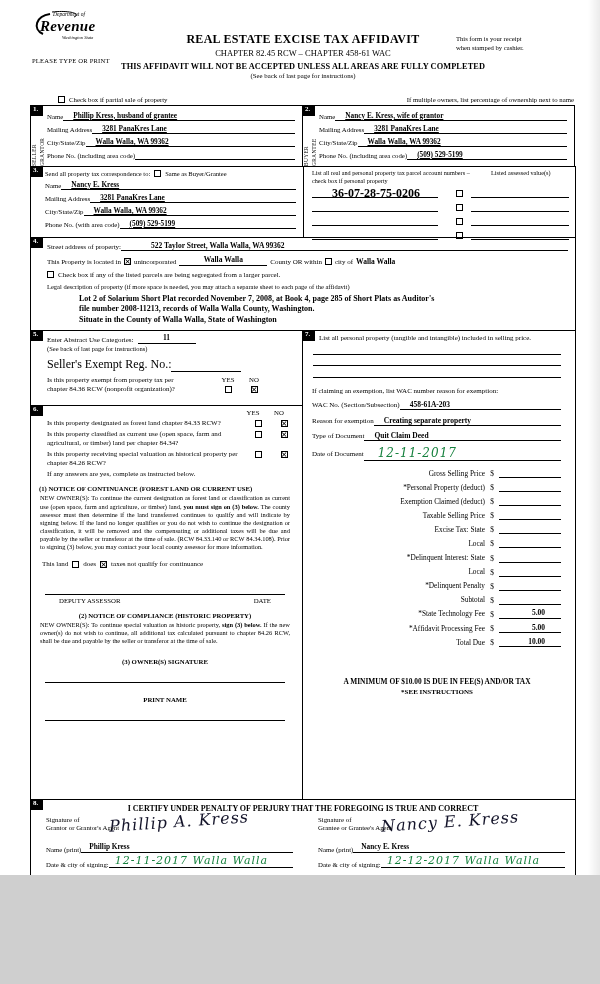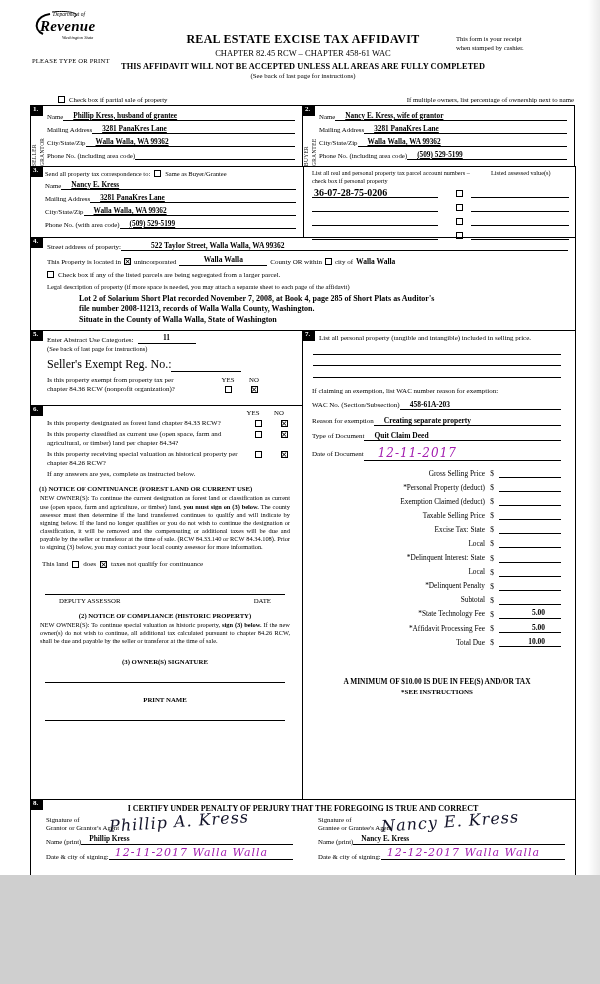--- a/index.html
+++ b/index.html
@@ -47,22 +47,22 @@
 
   
   .box3 { border:1px solid #000; margin-top:-1px; height:72px; display:flex; position:relative; }
   .b3left { width:272px; padding:2px 7px 2px 14px; }
   .b3r0 { display:flex; align-items:center; gap:4px; font-size:6.5px; margin-top:1px; flex-wrap:nowrap; white-space:nowrap; }
   .b3right { flex:1; border-left:1px solid #000; padding:2px 6px 2px 8px; }
   .b3hdr { display:flex; }
   .phdr { width:158px; font-size:6.2px; line-height:7.6px; }
   .ahdr { margin-left:auto; width:78px; font-size:6.2px; line-height:7.6px; }
   .prl { display:flex; align-items:flex-end; margin-top:4.4px; }
-  .pnum { width:126px; border-bottom:1px solid #000; font-weight:bold; font-size:10px; line-height:8.5px;
-          min-height:9.5px; padding-left:2px; }
+  .pnum { width:126px; border-bottom:1px solid #000; font-weight:bold; font-size:12px; line-height:8.5px;
+          min-height:9.5px; padding-left:2px;text-align:center; }
   .prl .cb { margin:0 8px 1px 18px; }
   .aline { flex:1; border-bottom:1px solid #000; min-height:9.5px; font-size:7.3px; }
 
   
   .box4 { border:1px solid #000; margin-top:-1px; height:94px; padding:3px 7px 2px 2px; position:relative; }
   .b4r1 { display:flex; align-items:flex-end; padding-left:14px; }
   .b4r1 .lbl { font-size:7px; white-space:nowrap; }
   .b4r1 .val { flex:1; border-bottom:1px solid #000; font-weight:bold; font-size:7.5px; padding-left:30px; line-height:9px; }
   .b4r2 { display:flex; align-items:flex-end; font-size:7px; margin-top:5px; padding-left:14px; gap:3px; flex-wrap:nowrap; white-space:nowrap; }
   .b4r2 .cb { margin-bottom:1px; }
@@ -103,39 +103,39 @@
   .s6sig { font-weight:bold; font-size:6.8px; text-align:center; margin-top:13px; }
   .sigline6 { border-bottom:1px solid #000; margin:17px 12px 0 12px; }
 
   .s7r1 { display:flex; padding-left:14px; margin-top:1px; }
   .s7r1 .qtxt { font-size:7px; line-height:9px; }
   .s7blank { border-bottom:1px solid #000; margin:10.5px 8px 0 8px; height:1px; }
   .s7note { font-size:7px; margin:9px 0 0 7px; }
   .s7fr { display:flex; align-items:center; margin:5.5px 8px 0 7px; font-size:7px; }
   .s7fr .lbl { white-space:nowrap; }
   .s7fr .val { flex:1; border-bottom:1px solid #000; font-weight:bold; font-size:7.5px; padding-left:10px; line-height:9px; min-height:9.5px; }
-  .hand { font-family:"DejaVu Serif", serif; font-style:italic; font-weight:normal; color:#a21caf; }
+  .hand { font-family:"DejaVu Serif", serif; font-style:italic; font-weight:normal; color:#15803d; }
   .s7fr .hval { flex:1; border-bottom:1px solid #000; font-size:12px; line-height:13px; padding-left:14px; min-height:14px; letter-spacing:1px; }
   .mr { display:flex; align-items:flex-end; margin:4.6px 8px 0 0; }
   .mlabel { width:180px; text-align:right; font-size:7.3px; line-height:8.5px; }
   .mdollar { width:14px; text-align:center; font-size:7.3px; }
   .mline { flex:1; border-bottom:1px solid #000; font-weight:bold; font-size:7.5px; text-align:right;
            padding-right:16px; min-height:9.5px; line-height:8.5px; }
   .mnote { font-weight:bold; font-size:7.4px; text-align:center; margin-top:30px; }
   .msee { font-weight:bold; font-size:7px; text-align:center; margin-top:2px; }
 
   
   .box8 { border:1px solid #000; margin-top:-1px; height:80px; position:relative; padding-top:4px; }
   .certify { text-align:center; font-weight:bold; font-size:8px; }
   .sigrow { display:flex; margin-top:3px; }
   .sighalf { width:50%; padding:0 10px 0 15px; position:relative; }
   .sl { font-size:6.8px; line-height:8px; position:relative; z-index:1; }
   .sigscript { position:absolute; left:78px; top:-4px; font-family:"DejaVu Serif", serif; font-style:italic;
                font-size:16px; color:#14142a; transform:rotate(-4deg); white-space:nowrap; z-index:0; letter-spacing:1px; }
-  .nrow { display:flex; align-items:flex-end; margin-top:3px; font-size:6.8px; }
+  .nrow { display:flex; align-items:flex-end; margin-top:11px; font-size:6.8px; }
   .nrow .val { flex:1; border-bottom:1px solid #000; font-weight:bold; font-size:7.3px; padding-left:8px; line-height:8.5px; min-height:9.5px; }
   .drow { display:flex; align-items:flex-end; margin-top:2px; font-size:6.8px; }
   .drow .hval { flex:1; border-bottom:1px solid #000; font-size:11px; line-height:12px; padding-left:6px; min-height:13px; letter-spacing:1px; }
 
   .perjury { font-size:6.3px; line-height:7.8px; text-align:justify; margin-top:3px; }
   .footrow { display:flex; align-items:flex-start; margin-top:3px; border-top:1px solid #000; padding-top:12px; font-size:7px; }
   .rev { width:170px; }
   .tspace { flex:1; text-align:center; font-weight:bold; font-size:7.5px; }
   .ctreas { width:150px; text-align:right; font-weight:bold; font-size:7.5px; padding-right:10px; }
 

